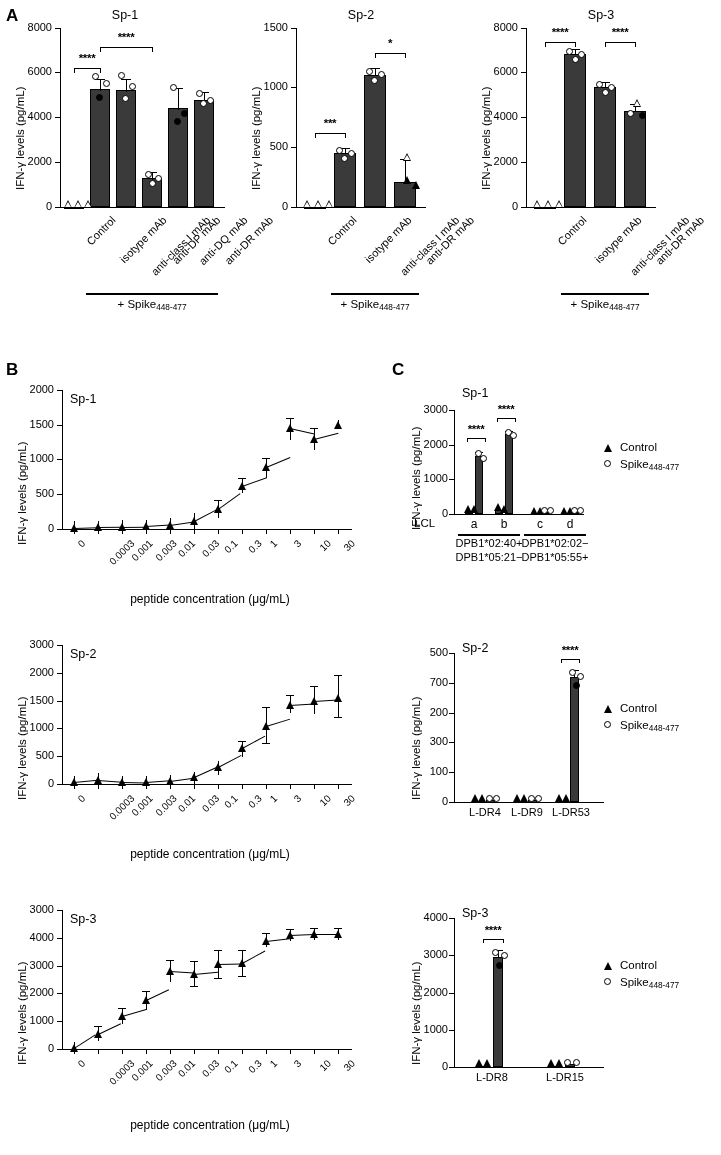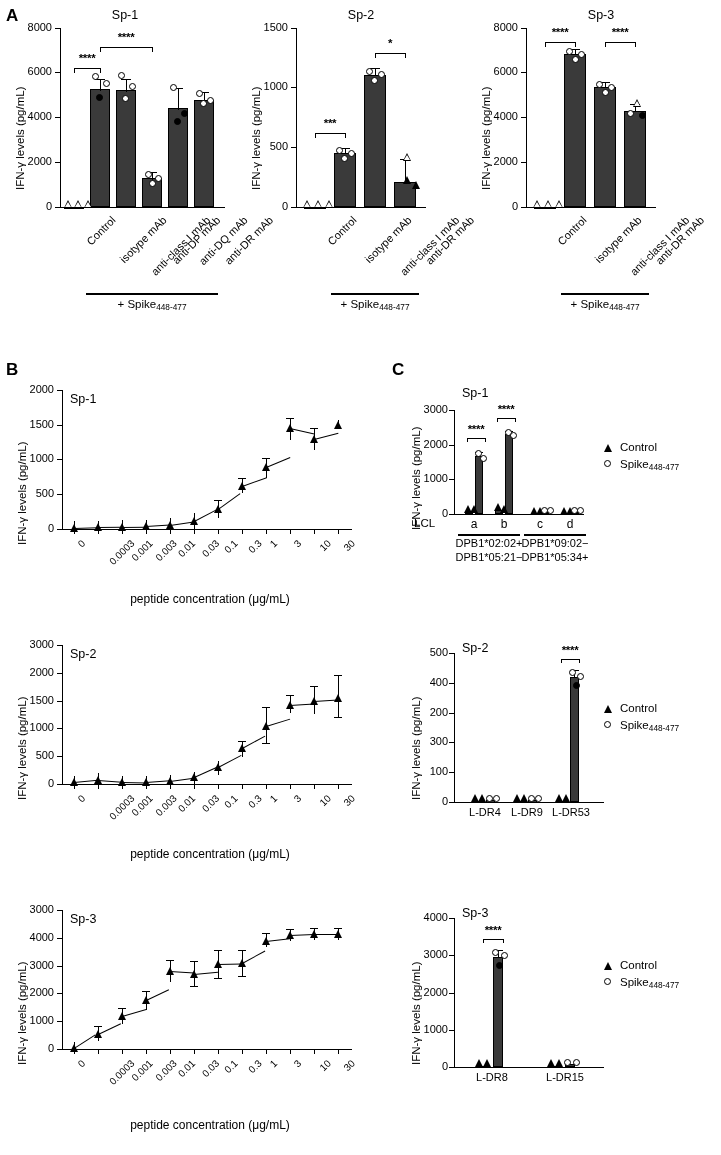--- a/index.html
+++ b/index.html
@@ -759,24 +759,24 @@
   <div class="sigtext" style="left:89px; top:33px; width:50px;">****</div>
 
   <div class="lcl-label" style="left:22px; top:147px;">LCL</div>
   <div class="cat-label-h" style="left:70px; top:147px; width:24px; font-size:12px;">a</div>
   <div class="cat-label-h" style="left:100px; top:147px; width:24px; font-size:12px;">b</div>
   <div class="cat-label-h" style="left:136px; top:147px; width:24px; font-size:12px;">c</div>
   <div class="cat-label-h" style="left:166px; top:147px; width:24px; font-size:12px;">d</div>
 
   <div class="groupline" style="left:66px; top:164px; width:62px;"></div>
   <div class="groupline" style="left:132px; top:164px; width:62px;"></div>
-  <div class="hap-text" style="left:56px; top:167px; width:82px;">DPB1*02:02+</div>
+  <div class="hap-text" style="left:56px; top:167px; width:82px;">DPB1*02:40+</div>
   <div class="hap-text" style="left:56px; top:181px; width:82px;">DPB1*05:21−</div>
-  <div class="hap-text" style="left:122px; top:167px; width:82px;">DPB1*09:02−</div>
-  <div class="hap-text" style="left:122px; top:181px; width:82px;">DPB1*05:34+</div>
+  <div class="hap-text" style="left:122px; top:167px; width:82px;">DPB1*02:02−</div>
+  <div class="hap-text" style="left:122px; top:181px; width:82px;">DPB1*05:55+</div>
 
   <div class="tri-filled" style="left:212px; top:74px;"></div>
   <div class="legend-text" style="left:228px; top:71px;">Control</div>
   <div class="dot-open" style="left:212px; top:90px;"></div>
   <div class="legend-text" style="left:228px; top:88px;"><span>Spike</span><sub>448-477</sub></div>
 </div>
 
 <div class="chart" style="left:392px; top:625px; width:329px; height:250px;">
   <div class="plot-title" style="left:70px; top:16px; width:60px; text-align:left;">Sp-2</div>
   <div class="axis-label-y" style="left:18px; top:175px;">IFN-γ levels (pg/mL)</div>
@@ -787,21 +787,21 @@
   <div class="tick" style="left:57px; top:177px; width:5px; height:1.3px;"></div>
   <div class="tick" style="left:57px; top:147px; width:5px; height:1.3px;"></div>
   <div class="tick" style="left:57px; top:117px; width:5px; height:1.3px;"></div>
   <div class="tick" style="left:57px; top:88px; width:5px; height:1.3px;"></div>
   <div class="tick" style="left:57px; top:58px; width:5px; height:1.3px;"></div>
   <div class="tick" style="left:57px; top:28px; width:5px; height:1.3px;"></div>
   <div class="ticklabel" style="left:14px; top:170px; width:42px;">0</div>
   <div class="ticklabel" style="left:14px; top:140px; width:42px;">100</div>
   <div class="ticklabel" style="left:14px; top:110px; width:42px;">300</div>
   <div class="ticklabel" style="left:14px; top:81px; width:42px;">200</div>
-  <div class="ticklabel" style="left:14px; top:51px; width:42px;">400</div>
+  <div class="ticklabel" style="left:14px; top:51px; width:42px;">700</div>
   <div class="ticklabel" style="left:14px; top:21px; width:42px;">500</div>
 
   <div class="bar" style="left:83px; top:176px; width:9px; height:1.5px;"></div>
   <div class="bar" style="left:94px; top:175px; width:9px; height:2.5px;"></div>
   <div class="bar" style="left:125px; top:176px; width:9px; height:1.5px;"></div>
   <div class="bar" style="left:136px; top:175px; width:9px; height:2.5px;"></div>
   <div class="bar" style="left:167px; top:176px; width:9px; height:1.5px;"></div>
   <div class="bar" style="left:178px; top:52px; width:9px; height:125px;"></div>
 
   <div class="errbar" style="left:182px; top:45px; height:8px;"></div>

